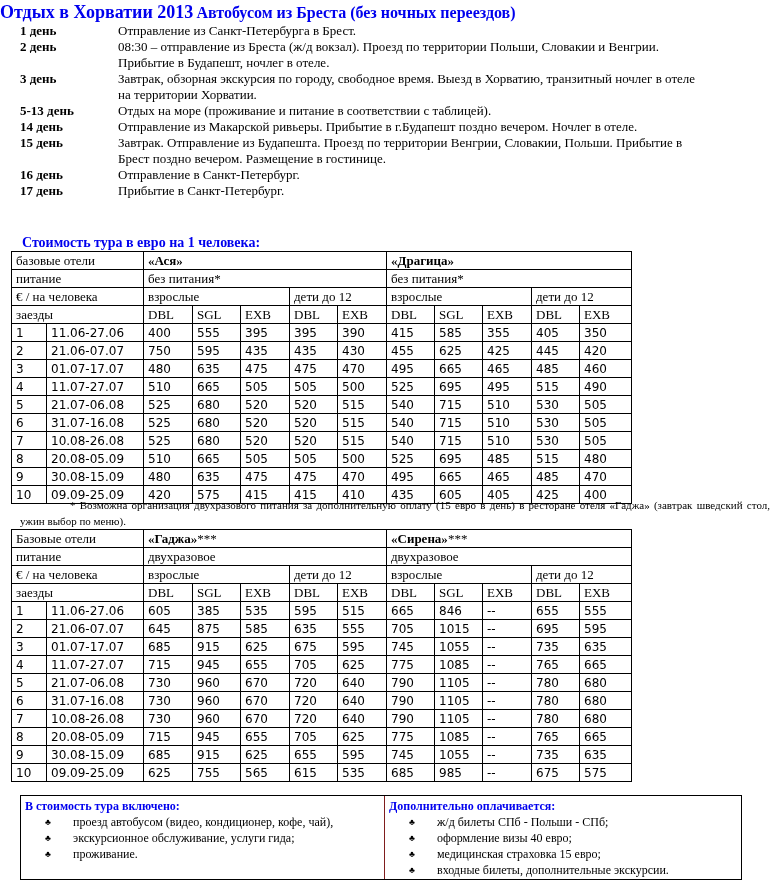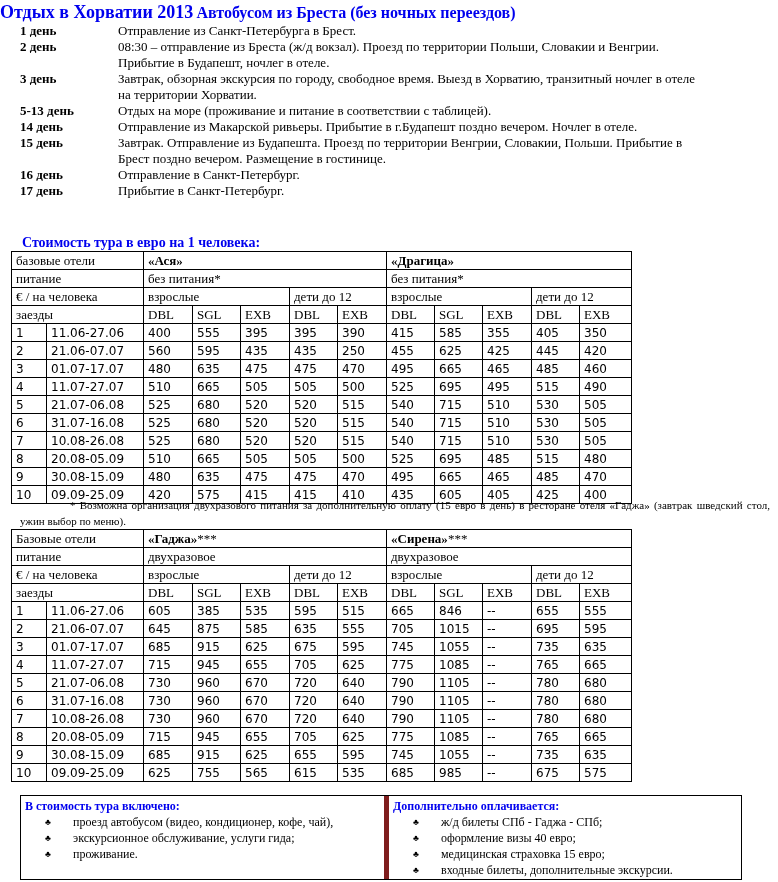--- a/index.html
+++ b/index.html
@@ -15,21 +15,21 @@
   .price-head { position:absolute; left:22px; top:235px; color:#0000ee; font-weight:bold; font-size:14px; }
   table.pt { position:absolute; left:11px; border-collapse:collapse; table-layout:fixed; font-family:"Liberation Serif", serif; font-size:13px; }
   table.pt td { border:1px solid #000; padding:0 0 0 4px; height:17px; line-height:16px; white-space:nowrap; overflow:hidden; }
   table.pt td.num { font-family:"DejaVu Sans", sans-serif; font-size:12px; letter-spacing:0; }
   #t1 { top:251px; }
   #t2 { top:529px; }
   .note { position:absolute; left:20px; top:497px; width:750px; font-size:11px; line-height:16px; text-align:justify; }
   .note .ind { padding-left:50px; }
   .boxes { position:absolute; left:20px; top:795px; width:720px; height:83px; border:1px solid #000; display:flex; }
   .box { padding:2px 4px; font-size:12px; line-height:16px; }
-  .box1 { width:355px; border-right:5px solid #7f1d1d; }
+  .box1 { width:355px; border-right:1px solid #7f1d1d; }
   .box2 { flex:1; }
   .box h4 { margin:0; color:#0000ee; font-size:12px; font-weight:bold; }
   .box ul { margin:0; padding:0 0 0 20px; list-style:none; }
   .box li { display:flex; }
   .box li .bul { width:28px; font-size:9px; flex:none; }
 </style>
 </head>
 <body>
 
 <div class="title">
@@ -130,25 +130,25 @@
         <td class="num">390</td>
         <td class="num">415</td>
         <td class="num">585</td>
         <td class="num">355</td>
         <td class="num">405</td>
         <td class="num">350</td>
       </tr>
       <tr>
         <td class="num">2</td>
         <td class="num">21.06-07.07</td>
-        <td class="num">560</td>
+        <td class="num">750</td>
         <td class="num">595</td>
         <td class="num">435</td>
         <td class="num">435</td>
-        <td class="num">250</td>
+        <td class="num">430</td>
         <td class="num">455</td>
         <td class="num">625</td>
         <td class="num">425</td>
         <td class="num">445</td>
         <td class="num">420</td>
       </tr>
       <tr>
         <td class="num">3</td>
         <td class="num">01.07-17.07</td>
         <td class="num">480</td>
@@ -470,21 +470,21 @@
           <span class="bul">♣</span>
           <span>проживание.</span>
         </li>
       </ul>
   </div>
   <div class="box box2">
     <h4>Дополнительно оплачивается:</h4>
     <ul id="ext-list">
         <li>
           <span class="bul">♣</span>
-          <span>ж/д билеты СПб - Гаджа - СПб;</span>
+          <span>ж/д билеты СПб - Польши - СПб;</span>
         </li>
         <li>
           <span class="bul">♣</span>
           <span>оформление визы  40 евро;</span>
         </li>
         <li>
           <span class="bul">♣</span>
           <span>медицинская страховка 15 евро;</span>
         </li>
         <li>

